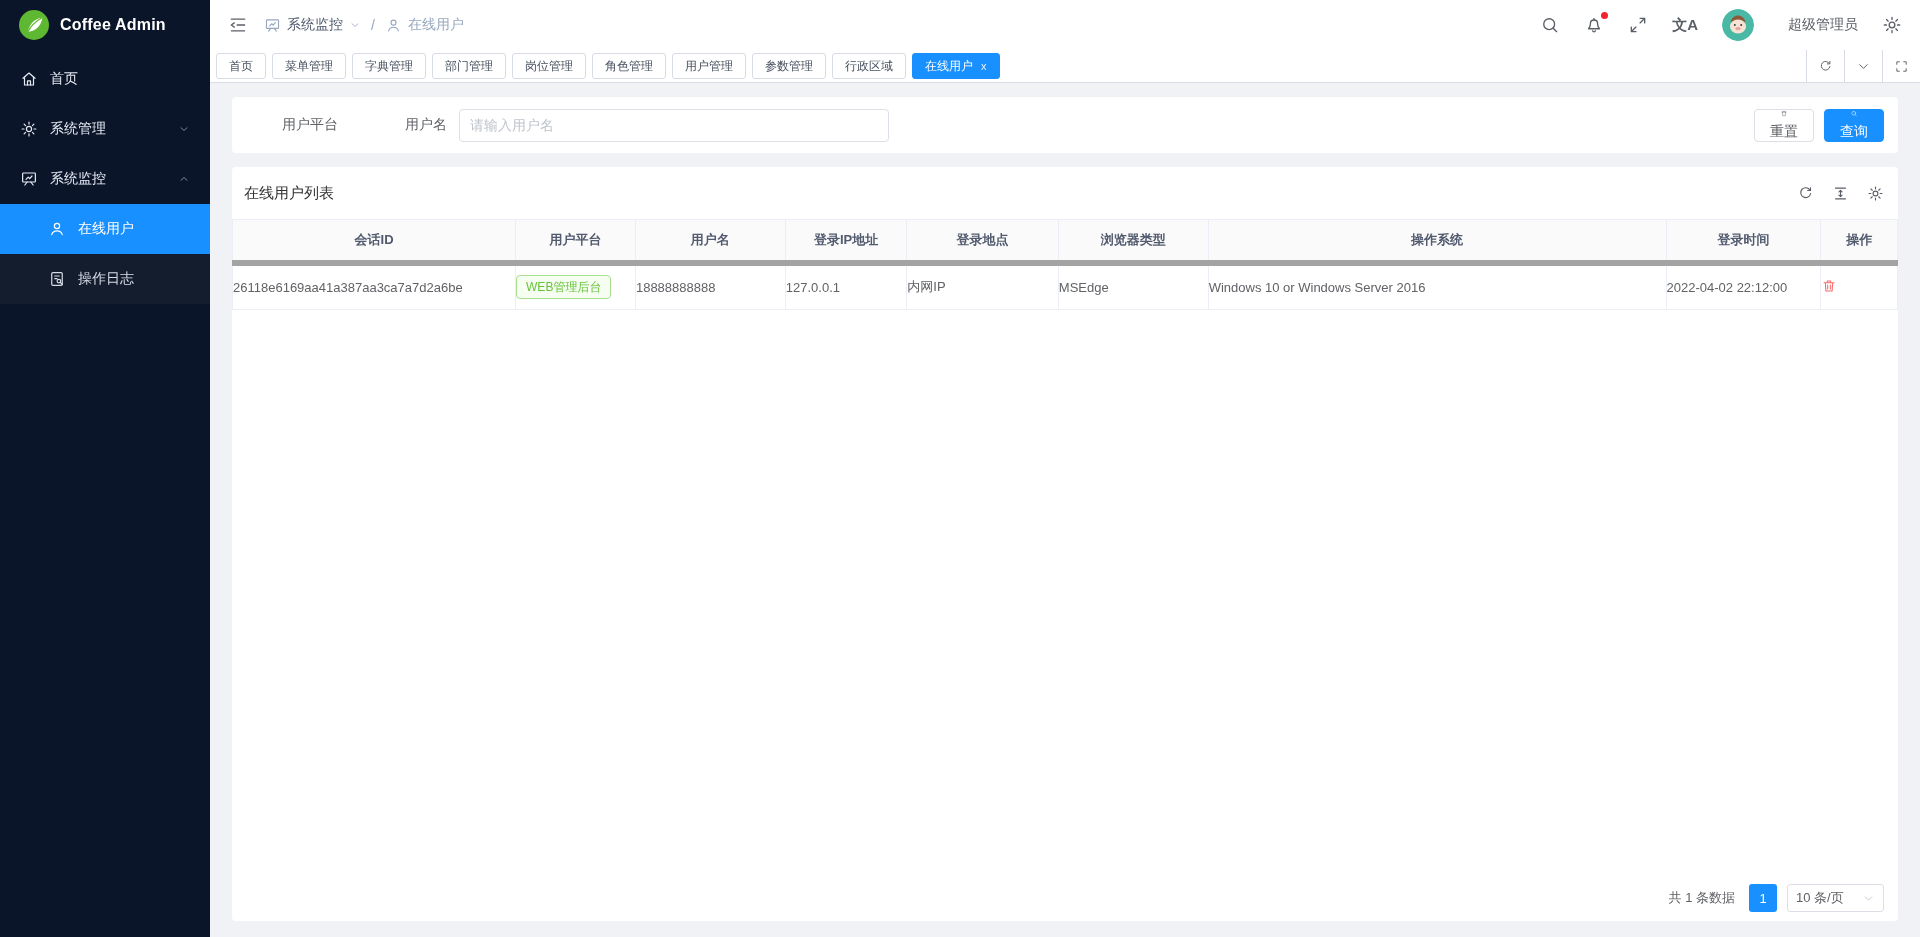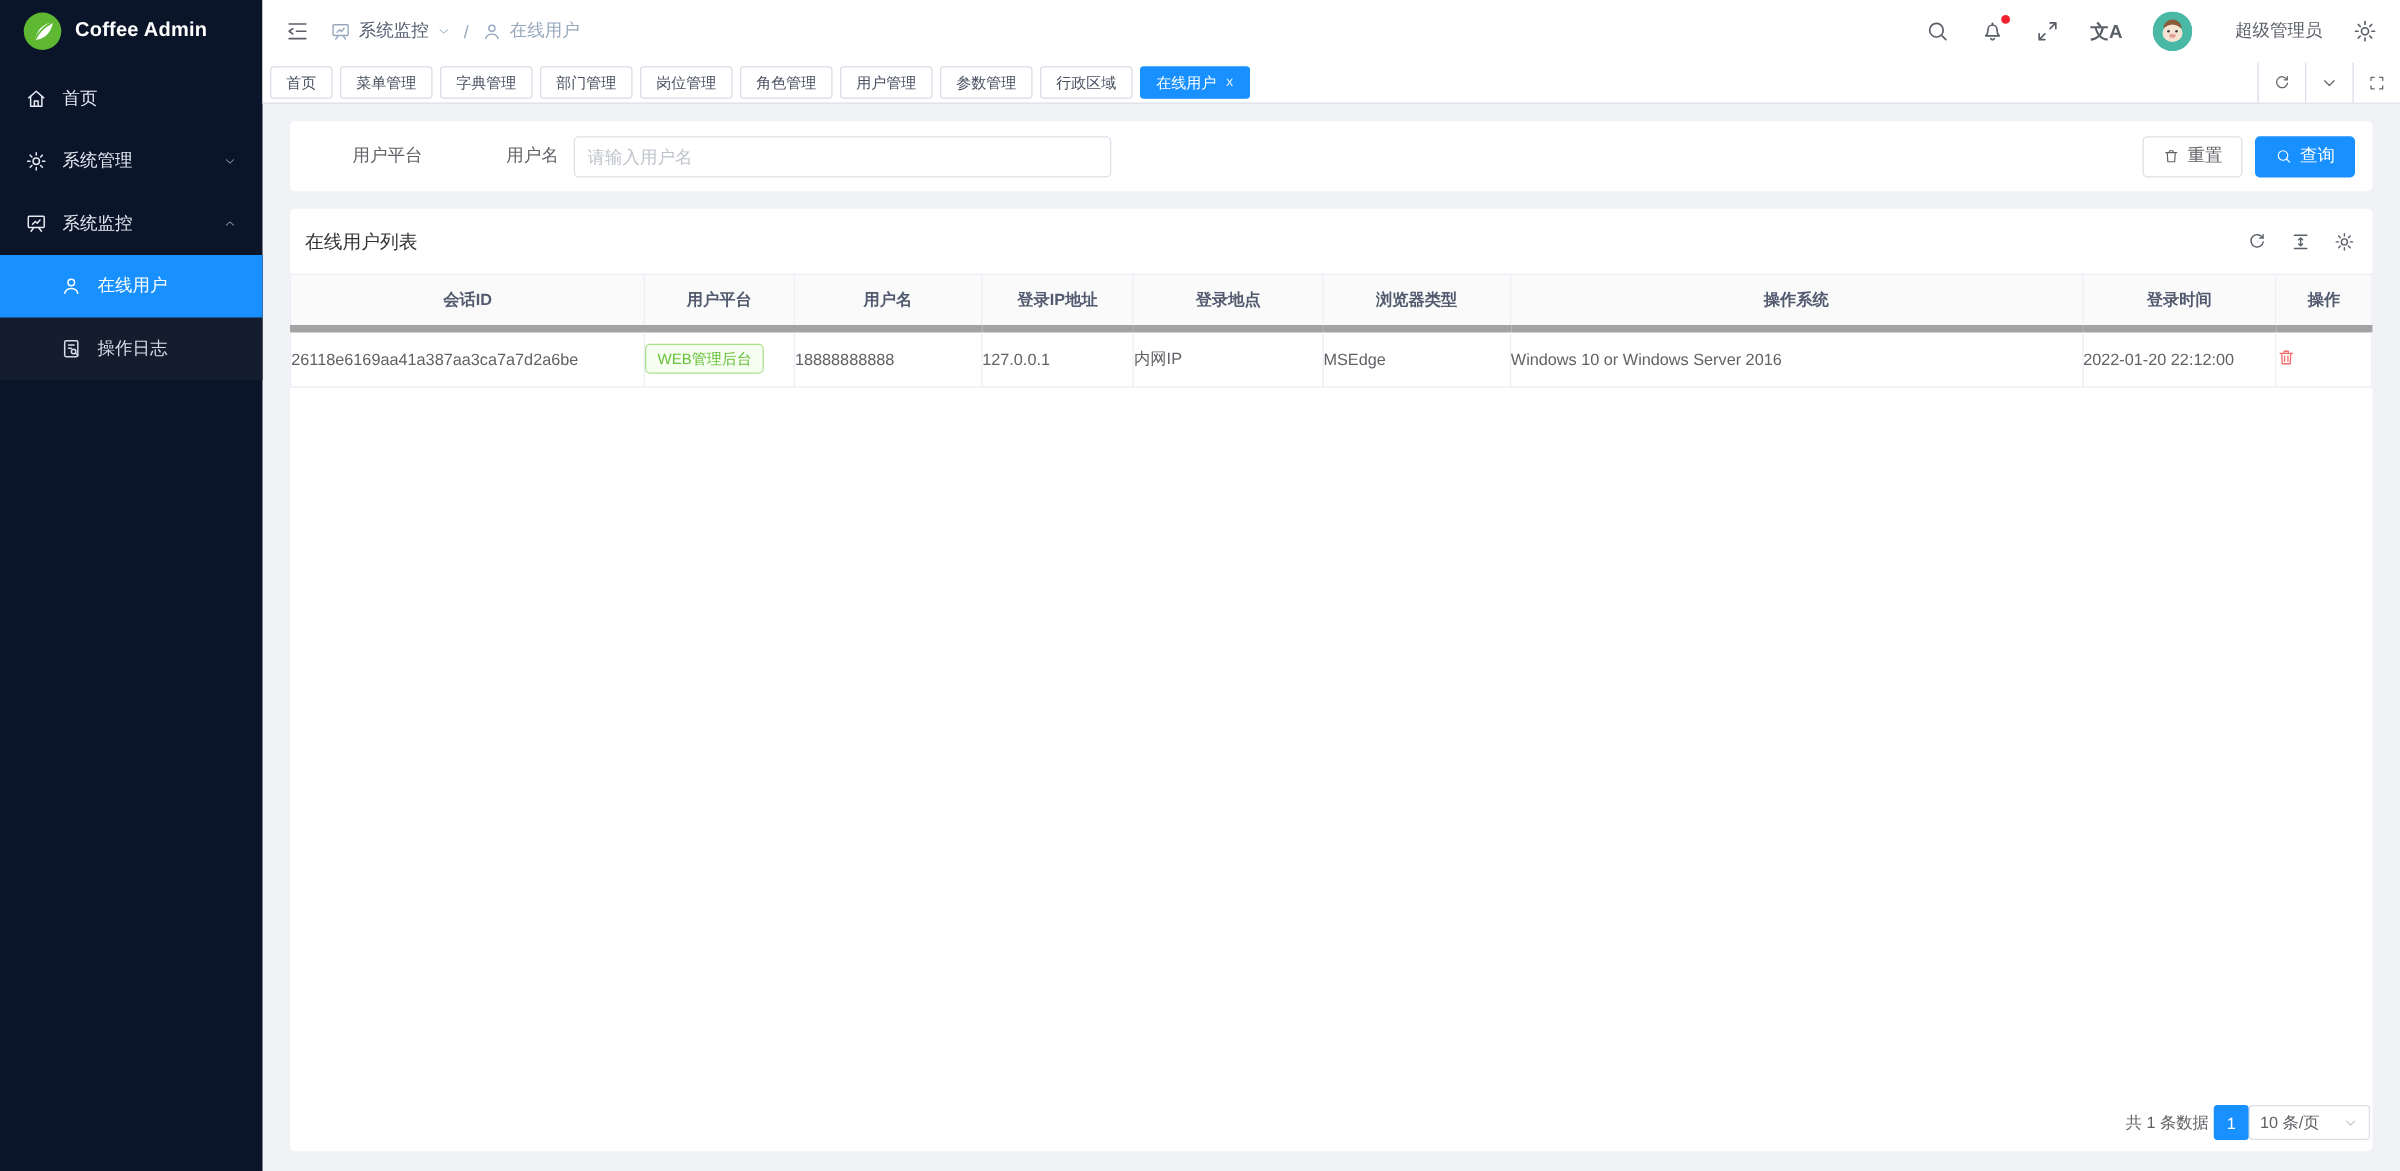--- a/index.html
+++ b/index.html
@@ -58,21 +58,21 @@
   .card { background:#fff; border-radius:4px; }
   .filter-card { height:56px; display:flex; align-items:center; padding:0 14px 0 50px; margin-bottom:14px; }
   .f-label { font-size:14px; color:#606266; margin-right:12px; white-space:nowrap; }
   .f-select { width:435px; height:33px; border:1px solid #dcdfe6; border-radius:4px; display:flex; align-items:center; padding:0 10px; cursor:pointer; background:#fff; }
   .f-select .ph { color:#bfc4cc; font-size:14px; flex:1; }
   .sel-chev { width:13px; height:13px; color:#c0c4cc; }
   .f-input { width:430px; height:33px; border:1px solid #dcdfe6; border-radius:4px; padding:0 10px; font-size:14px; color:#606266; font-family:inherit; }
   .f-input::placeholder { color:#bfc4cc; }
   .f-gap { width:55px; }
   .btns { margin-left:auto; display:flex; gap:10px; }
-  .btn { height:33px; display:flex; align-items:center; gap:6px; padding:0 15px; border-radius:4px; font-size:14px; cursor:pointer; border:1px solid #dcdfe6; background:#fff; color:#606266; font-family:inherit; }
+  .btn { height:33px; display:flex; align-items:center; gap:6px; padding:0 15px; border-radius:4px; font-size:14px; cursor:pointer; border:1px solid #dcdfe6; background:#fff; color:#606266; font-family:inherit;flex-direction:column; }
   .btn svg { width:14px; height:14px; }
   .btn-primary { background:#1890ff; border-color:#1890ff; color:#fff; }
 
   
   .table-card { flex:1; display:flex; flex-direction:column; min-height:0; }
   .card-head { height:52px; display:flex; align-items:center; padding:0 14px 0 12px; }
   .card-title { font-size:15px; color:#303133; }
   .card-tools { margin-left:auto; display:flex; gap:18px; }
   .tool-btn { background:none; border:none; color:#5a5e66; cursor:pointer; display:flex; }
   .tool-btn svg { width:17px; height:17px; }
@@ -80,21 +80,21 @@
   table { width:100%; border-collapse:collapse; table-layout:fixed; }
   thead th { background:#fafafa; height:43px; font-size:13px; font-weight:bold; color:#515a6e; text-align:center; border-top:1px solid #ebeef5; border-bottom:6px solid #a3a3a3; border-right:1px solid #ebeef5; }
   thead th:first-child { border-left:1px solid #ebeef5; }
   tbody td { height:47px; font-size:13px; color:#606266; text-align:left; border-bottom:1px solid #ebeef5; border-right:1px solid #ebeef5; background:#fff; }
   tbody td:first-child { border-left:1px solid #ebeef5; }
   .tag-green { display:inline-block; border:1px solid #a8e08b; color:#67c23a; background:#f6fef2; font-size:12px; line-height:22px; padding:0 9px; border-radius:4px; }
   .row-del { background:none; border:none; color:#f56c6c; cursor:pointer; display:inline-flex; }
   .row-del svg { width:16px; height:16px; }
 
   .table-space { flex:1; }
-  .pager { height:46px; display:flex; align-items:center; justify-content:flex-end; padding-right:2px; }
+  .pager { height:46px; display:flex; align-items:center; justify-content:flex-end; gap:10px; padding-right:14px; }
   .pager-total { font-size:13px; color:#606266; margin-right:4px; }
   .page-btn { width:28px; height:28px; background:#1890ff; color:#fff; border:none; border-radius:3px; font-size:13px; cursor:pointer; font-family:inherit; }
   .size-select { height:28px; min-width:97px; border:1px solid #dcdfe6; border-radius:3px; display:flex; align-items:center; justify-content:space-between; padding:0 8px; font-size:13px; color:#606266; cursor:pointer; background:#fff; }
 </style>
 </head>
 <body>
 
 <div class="app">
 
   <aside class="sidebar">
@@ -360,21 +360,21 @@
             <tr>
               <td>26118e6169aa41a387aa3ca7a7d2a6be</td>
               <td>
                 <span class="tag-green">WEB管理后台</span>
               </td>
               <td>18888888888</td>
               <td>127.0.0.1</td>
               <td>内网IP</td>
               <td>MSEdge</td>
               <td>Windows 10 or Windows Server 2016</td>
-              <td>2022-01-20 22:12:00</td>
+              <td>2022-04-02 22:12:00</td>
               <td>
                 <button class="row-del">
                   <svg class="ic" viewBox="0 0 24 24">
                     <path d="M4.5 7h15M9.5 7V4.5h5V7M6.5 7l.8 12.5h9.4L17.5 7M10 10.5v6M14 10.5v6"></path>
                   </svg>
                 </button>
               </td>
             </tr>
           </tbody>
         </table>

